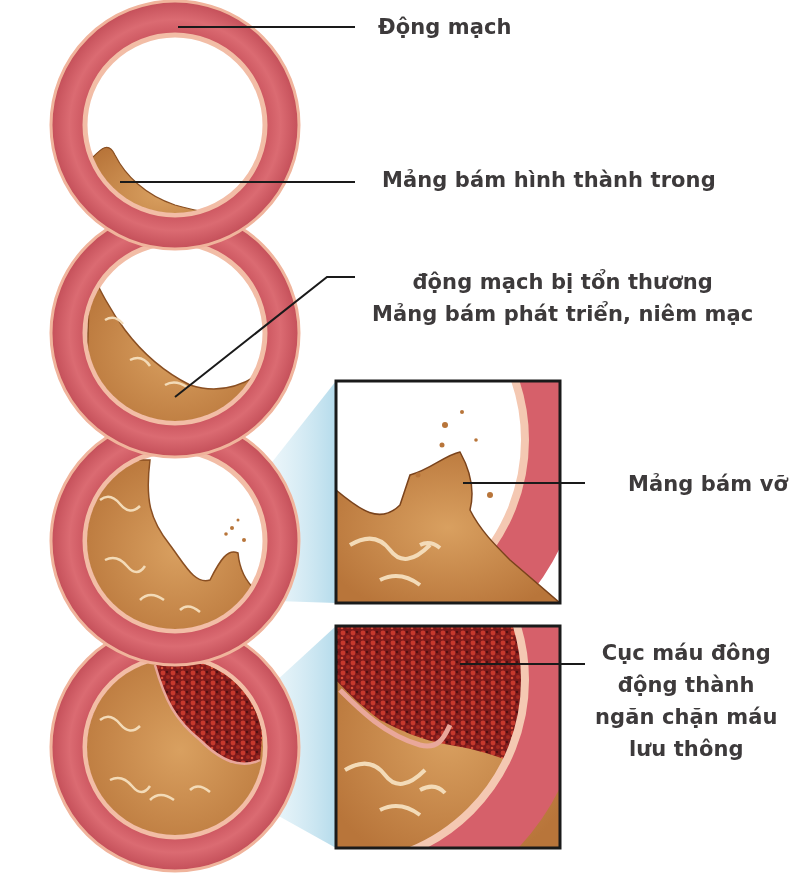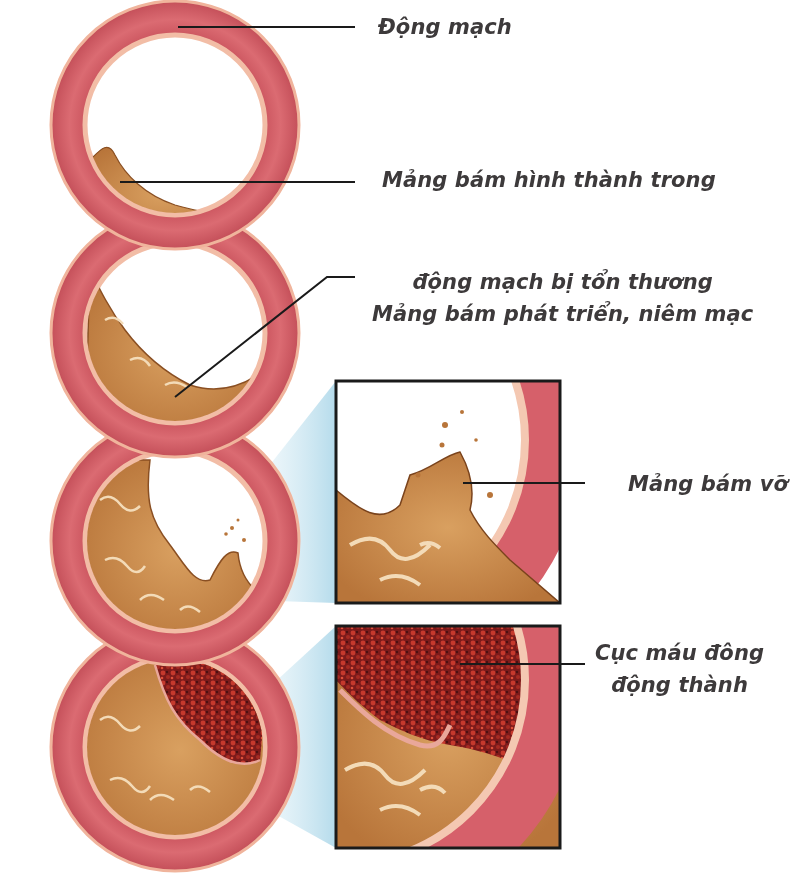--- a/index.html
+++ b/index.html
@@ -1,18 +1,18 @@
 <!DOCTYPE html>
 <html><head>
 <meta charset="utf-8">
 <style>
   html, body { margin:0; padding:0; background:#ffffff; }
   body { width:800px; height:880px; position:relative; overflow:hidden;
          font-family:"DejaVu Sans","Liberation Sans",sans-serif; }
-  #stage { position:absolute; left:0; top:0; width:800px; height:880px;font-style:italic; }
+  #stage { position:absolute; left:0; top:0; width:800px; height:880px; }
   .label { position:absolute; color:#3d3a3b; font-weight:bold; font-size:21px;
            line-height:32px; text-align:center; white-space:nowrap; letter-spacing:0.1px; }
   .label span { display:block; }
 </style>
 </head>
 <body>
 
 <div id="stage">
   <svg width="800" height="880" viewBox="0 0 800 880" xmlns="http://www.w3.org/2000/svg">
     <defs>
@@ -152,14 +152,16 @@
   <div class="label" style="left:372px; top:266px;">
     <span>động mạch bị tổn thương</span>
     <span>Mảng bám phát triển, niêm mạc</span>
   </div>
   <div class="label" style="left:606px; top:468px;margin-left:22px;">
     <span>Mảng bám vỡ</span>
   </div>
   <div class="label" style="left:595px; top:637px;">
     <span>Cục máu đông</span>
     <span>động thành</span>
+    <span>ngăn chặn máu</span>
+    <span>lưu thông</span>
   </div>
 </div>
 
 </body></html>

